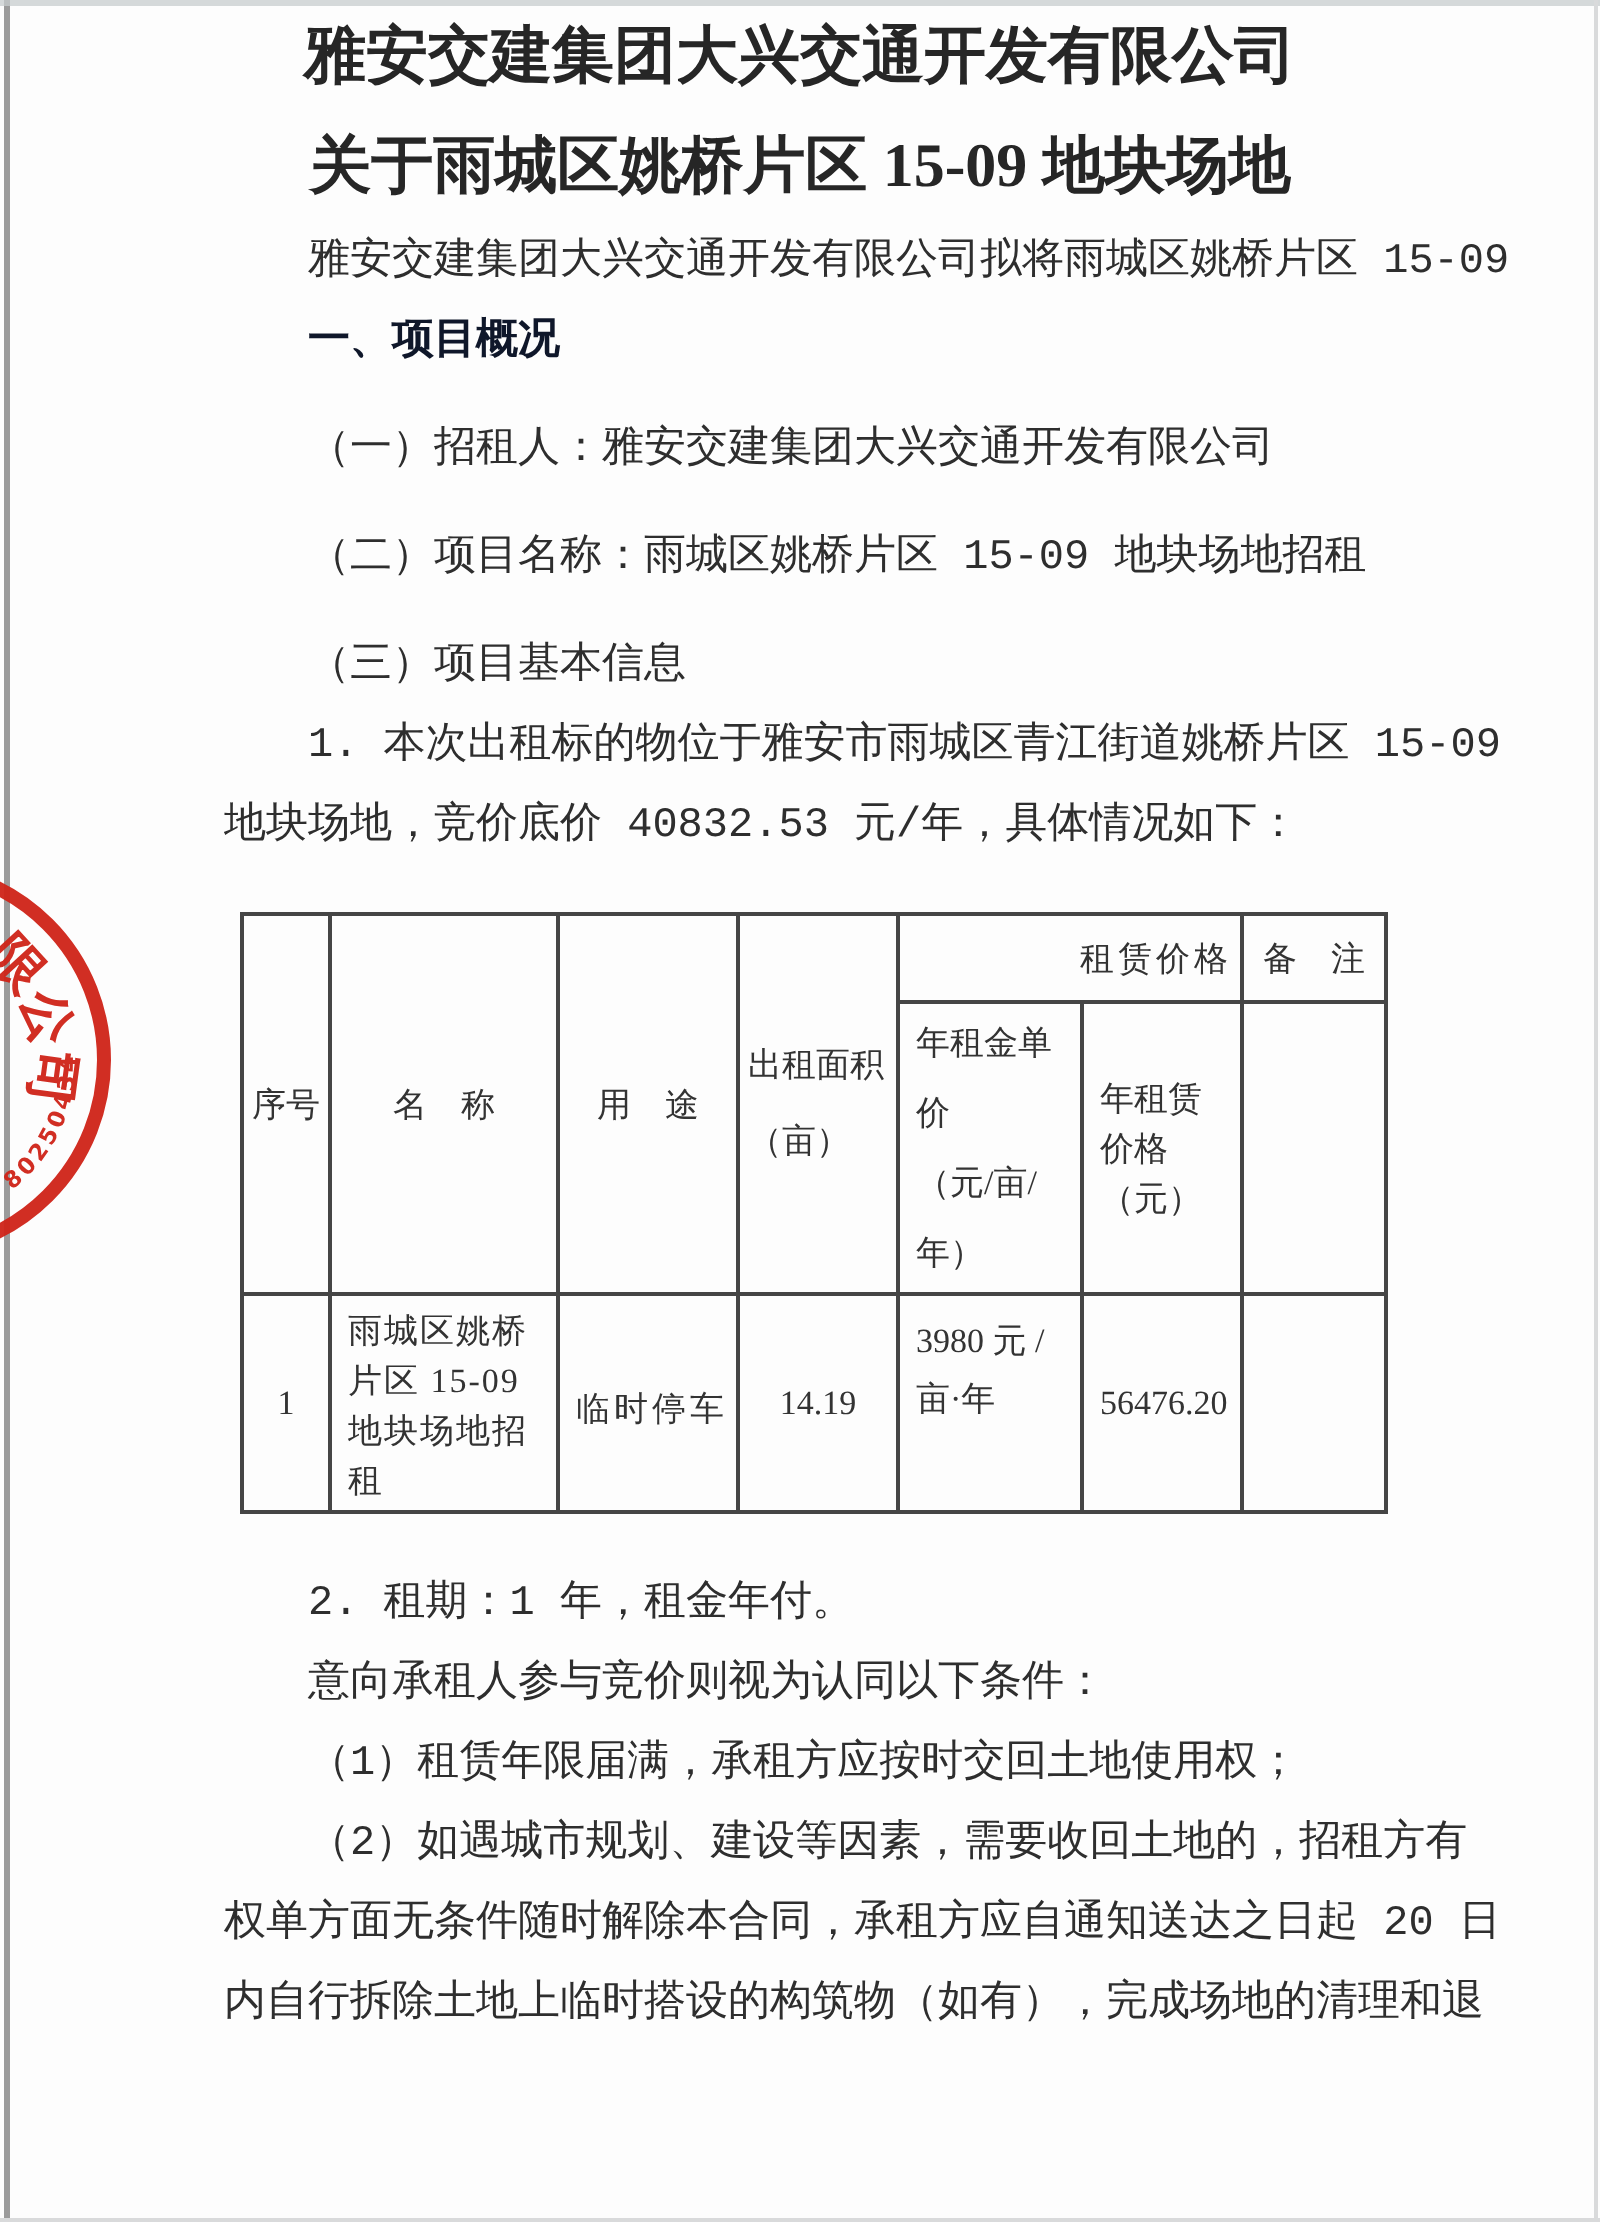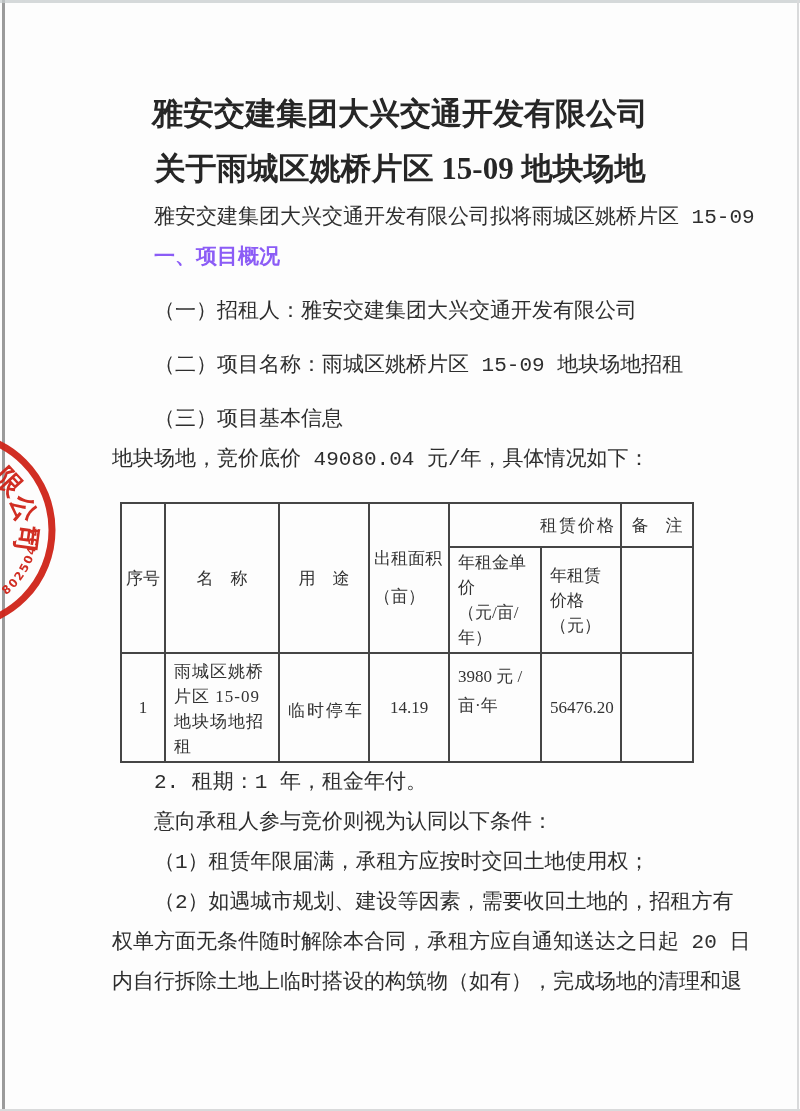--- a/index.html
+++ b/index.html
@@ -12,27 +12,27 @@
     overflow:hidden;
   }
   .page{position:absolute;inset:0;background:#fdfdfd;}
   
   .edge{position:absolute;}
   .edge-left{left:2px;top:0;width:3px;height:1111px;background:#9b9b9b;}
   .edge-top{left:0;top:0;width:800px;height:3px;background:#c7cccd;opacity:.75;}
   .edge-right{right:1px;top:0;width:2px;height:1111px;background:#d9dadb;}
   .edge-bottom{left:0;bottom:0;width:800px;height:2px;background:#d9dadb;}
 
-  .title{padding-top:86px;text-align:center;font-weight:700;font-size:31px;line-height:55px;color:#262626;}
+  .title{text-align:center;font-weight:700;font-size:31px;line-height:55px;color:#262626;}
   .title .tline{white-space:nowrap;}
 
   .content{margin:2px 88px 0 112px;font-size:21px;color:#2e2e2e;}
   .line{line-height:40px;white-space:nowrap;font-family:Liberation Mono, monospace;}
   .indent{text-indent:42px;}
-  .bold{font-weight:700;color:#8b5cf6;}
+  .bold{font-weight:700;color:#0f172a;}
   .sp{margin-top:14px;}
 
   table.doc{
     border-collapse:collapse;
     margin-left:8px;
     margin-top:22px;
     table-layout:fixed;
     width:572px;
     font-size:17px;
     color:#333;
@@ -44,21 +44,21 @@
     line-height:25px;
     overflow:hidden;
   }
   tr.hr1{height:44px;}
   tr.hr2{height:54px;}
   tr.br{height:84px;}
   .c-center{text-align:center;}
   .c-left{text-align:left;padding-left:8px !important;}
   .c-top{vertical-align:top !important;padding-top:8px !important;}
   .area-cell div{line-height:38px;text-align:left;}
-  .hdr-2line div{line-height:25px;}
+  .hdr-2line div{line-height:35px;}
   td.cell-name{vertical-align:top;padding:5px 4px 2px 8px !important;line-height:29px;letter-spacing:1px;margin-top:32px;}
   td.cell-use{vertical-align:top;padding-top:8px !important;letter-spacing:2px;border-radius:19px;}
   .price-lines div{line-height:29px;}
   .ls2{letter-spacing:2px;text-align:right;}
 
   .stamp{position:absolute;left:0;top:435px;pointer-events:none;opacity:.95;}
 </style>
 </head>
 <body>
 
@@ -85,21 +85,22 @@
     <div class="tline">雅安交建集团大兴交通开发有限公司</div>
     <div class="tline">关于雨城区姚桥片区 15-09 地块场地</div>
   </div>
 
   <div class="content">
     <div class="line indent">雅安交建集团大兴交通开发有限公司拟将雨城区姚桥片区 15-09</div>
     <div class="line indent bold">一、项目概况</div>
     <div class="line indent sp">（一）招租人：雅安交建集团大兴交通开发有限公司</div>
     <div class="line indent sp">（二）项目名称：雨城区姚桥片区 15-09 地块场地招租</div>
     <div class="line indent sp">（三）项目基本信息</div>
-    <div class="line">地块场地，竞价底价 49080.04 元/年，具体情况如下：</div>
+    <div class="line indent">1. 本次出租标的物位于雅安市雨城区青江街道姚桥片区 15-09</div>
+    <div class="line">地块场地，竞价底价 40832.53 元/年，具体情况如下：</div>
 
     <table class="doc">
       <colgroup>
         <col style="width:44px">
           <col style="width:114px">
           <col style="width:90px">
         <col style="width:80px">
           <col style="width:92px">
           <col style="width:80px">
           <col style="width:72px">
@@ -132,21 +133,21 @@
         <td class="c-left c-top price-lines">
           <div>3980 元 /</div>
           <div>亩·年</div>
         </td>
         <td class="c-left">56476.20</td>
         <td></td>
       </tr>
     </tbody>
       </table>
 
-    <div class="line indent" style="">2. 租期：1 年，租金年付。</div>
+    <div class="line indent" style="margin-top:26px">2. 租期：1 年，租金年付。</div>
     <div class="line indent">意向承租人参与竞价则视为认同以下条件：</div>
     <div class="line indent">（1）租赁年限届满，承租方应按时交回土地使用权；</div>
     <div class="line indent">（2）如遇城市规划、建设等因素，需要收回土地的，招租方有</div>
     <div class="line">权单方面无条件随时解除本合同，承租方应自通知送达之日起 20 日</div>
     <div class="line">内自行拆除土地上临时搭设的构筑物（如有），完成场地的清理和退</div>
   </div>
 
 </div>
 
 </body></html>

